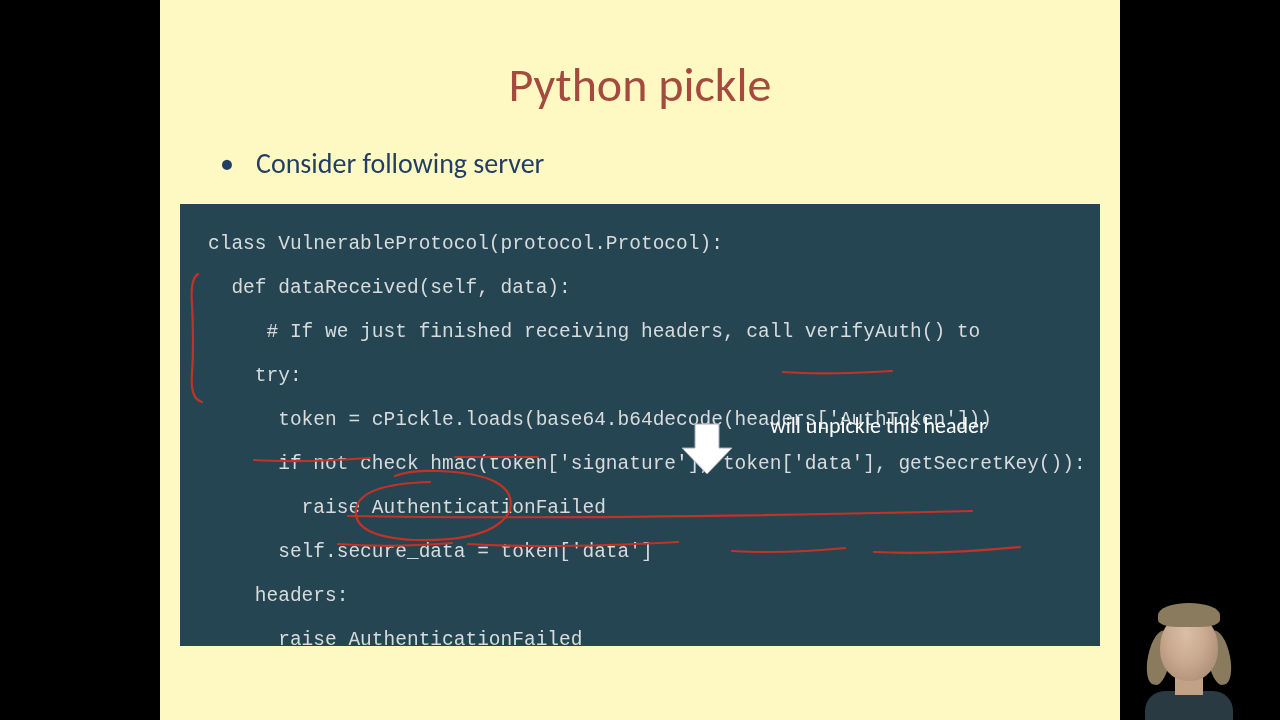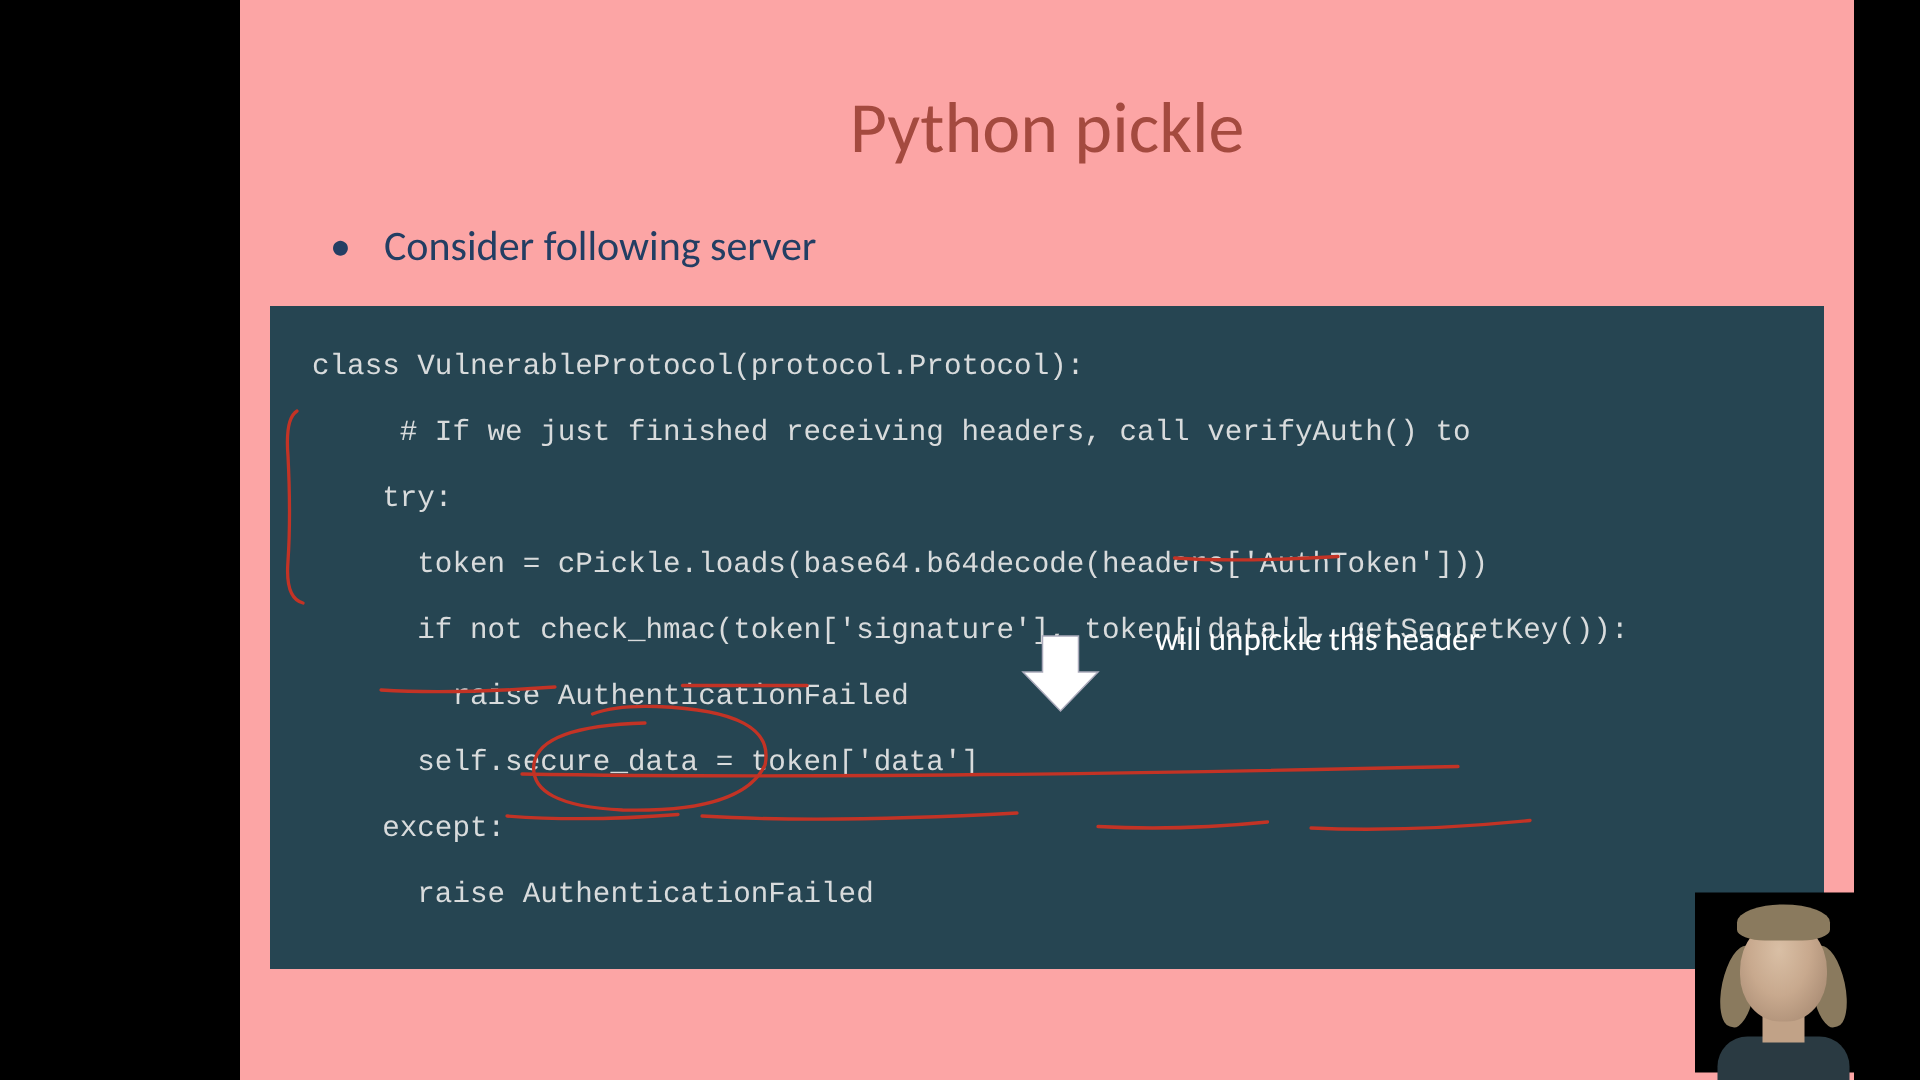--- a/index.html
+++ b/index.html
@@ -8,23 +8,23 @@
     width: 1280px;
     height: 720px;
     background: #000;
     font-family: Calibri, "Segoe UI", Arial, sans-serif;
     overflow: hidden;
   }
   .stage {
     position: absolute;
     left: 160px;
     top: 0;
-    width: 1076px;
+    width: 960px;
     height: 720px;
-    background: #fca5a5;
+    background: #fef9c3;
   }
   .title {
     text-align: center;
     font-size: 48px;
     color: #a44a3f;
     margin-top: 55px;
     margin-bottom: 30px;
     font-weight: 400;
   }
   .bullet-row {
@@ -150,29 +150,30 @@
 
   <div class="title">Python pickle</div>
 
   <div class="bullet-row">
     <div class="bullet-dot">•</div>
     <div class="bullet-text">Consider following server</div>
   </div>
 
   <div class="code-block">
 <pre>class VulnerableProtocol(protocol.Protocol):</pre>
+<pre>  def dataReceived(self, data):</pre>
 <pre></pre>
 <pre>     # If we just finished receiving headers, call verifyAuth() to</pre>
 <pre></pre>
 <pre>    try:</pre>
 <pre>      token = cPickle.loads(base64.b64decode(headers['AuthToken']))</pre>
 <pre>      if not check_hmac(token['signature'], token['data'], getSecretKey()):</pre>
 <pre>        raise AuthenticationFailed</pre>
 <pre>      self.secure_data = token['data']</pre>
-<pre>    except:</pre>
+<pre>    headers:</pre>
 <pre>      raise AuthenticationFailed</pre>
 
     <svg class="arrow-down" style="left:498px; top:216px;" width="58" height="58" viewBox="0 0 58 58">
       <path d="M17 4 H41 V28 H54 L29 54 L4 28 H17 Z" fill="#ffffff" stroke="#aab" stroke-width="1"></path>
     </svg>
 
     <div class="annotation-text" style="left:590px; top:208px;">will unpickle  this header</div>
 
     <svg class="svg-overlay" width="920" height="442" viewBox="0 0 920 442">
       <g stroke="#c33325" stroke-width="2.2" fill="none" stroke-linecap="round" stroke-linejoin="round">

